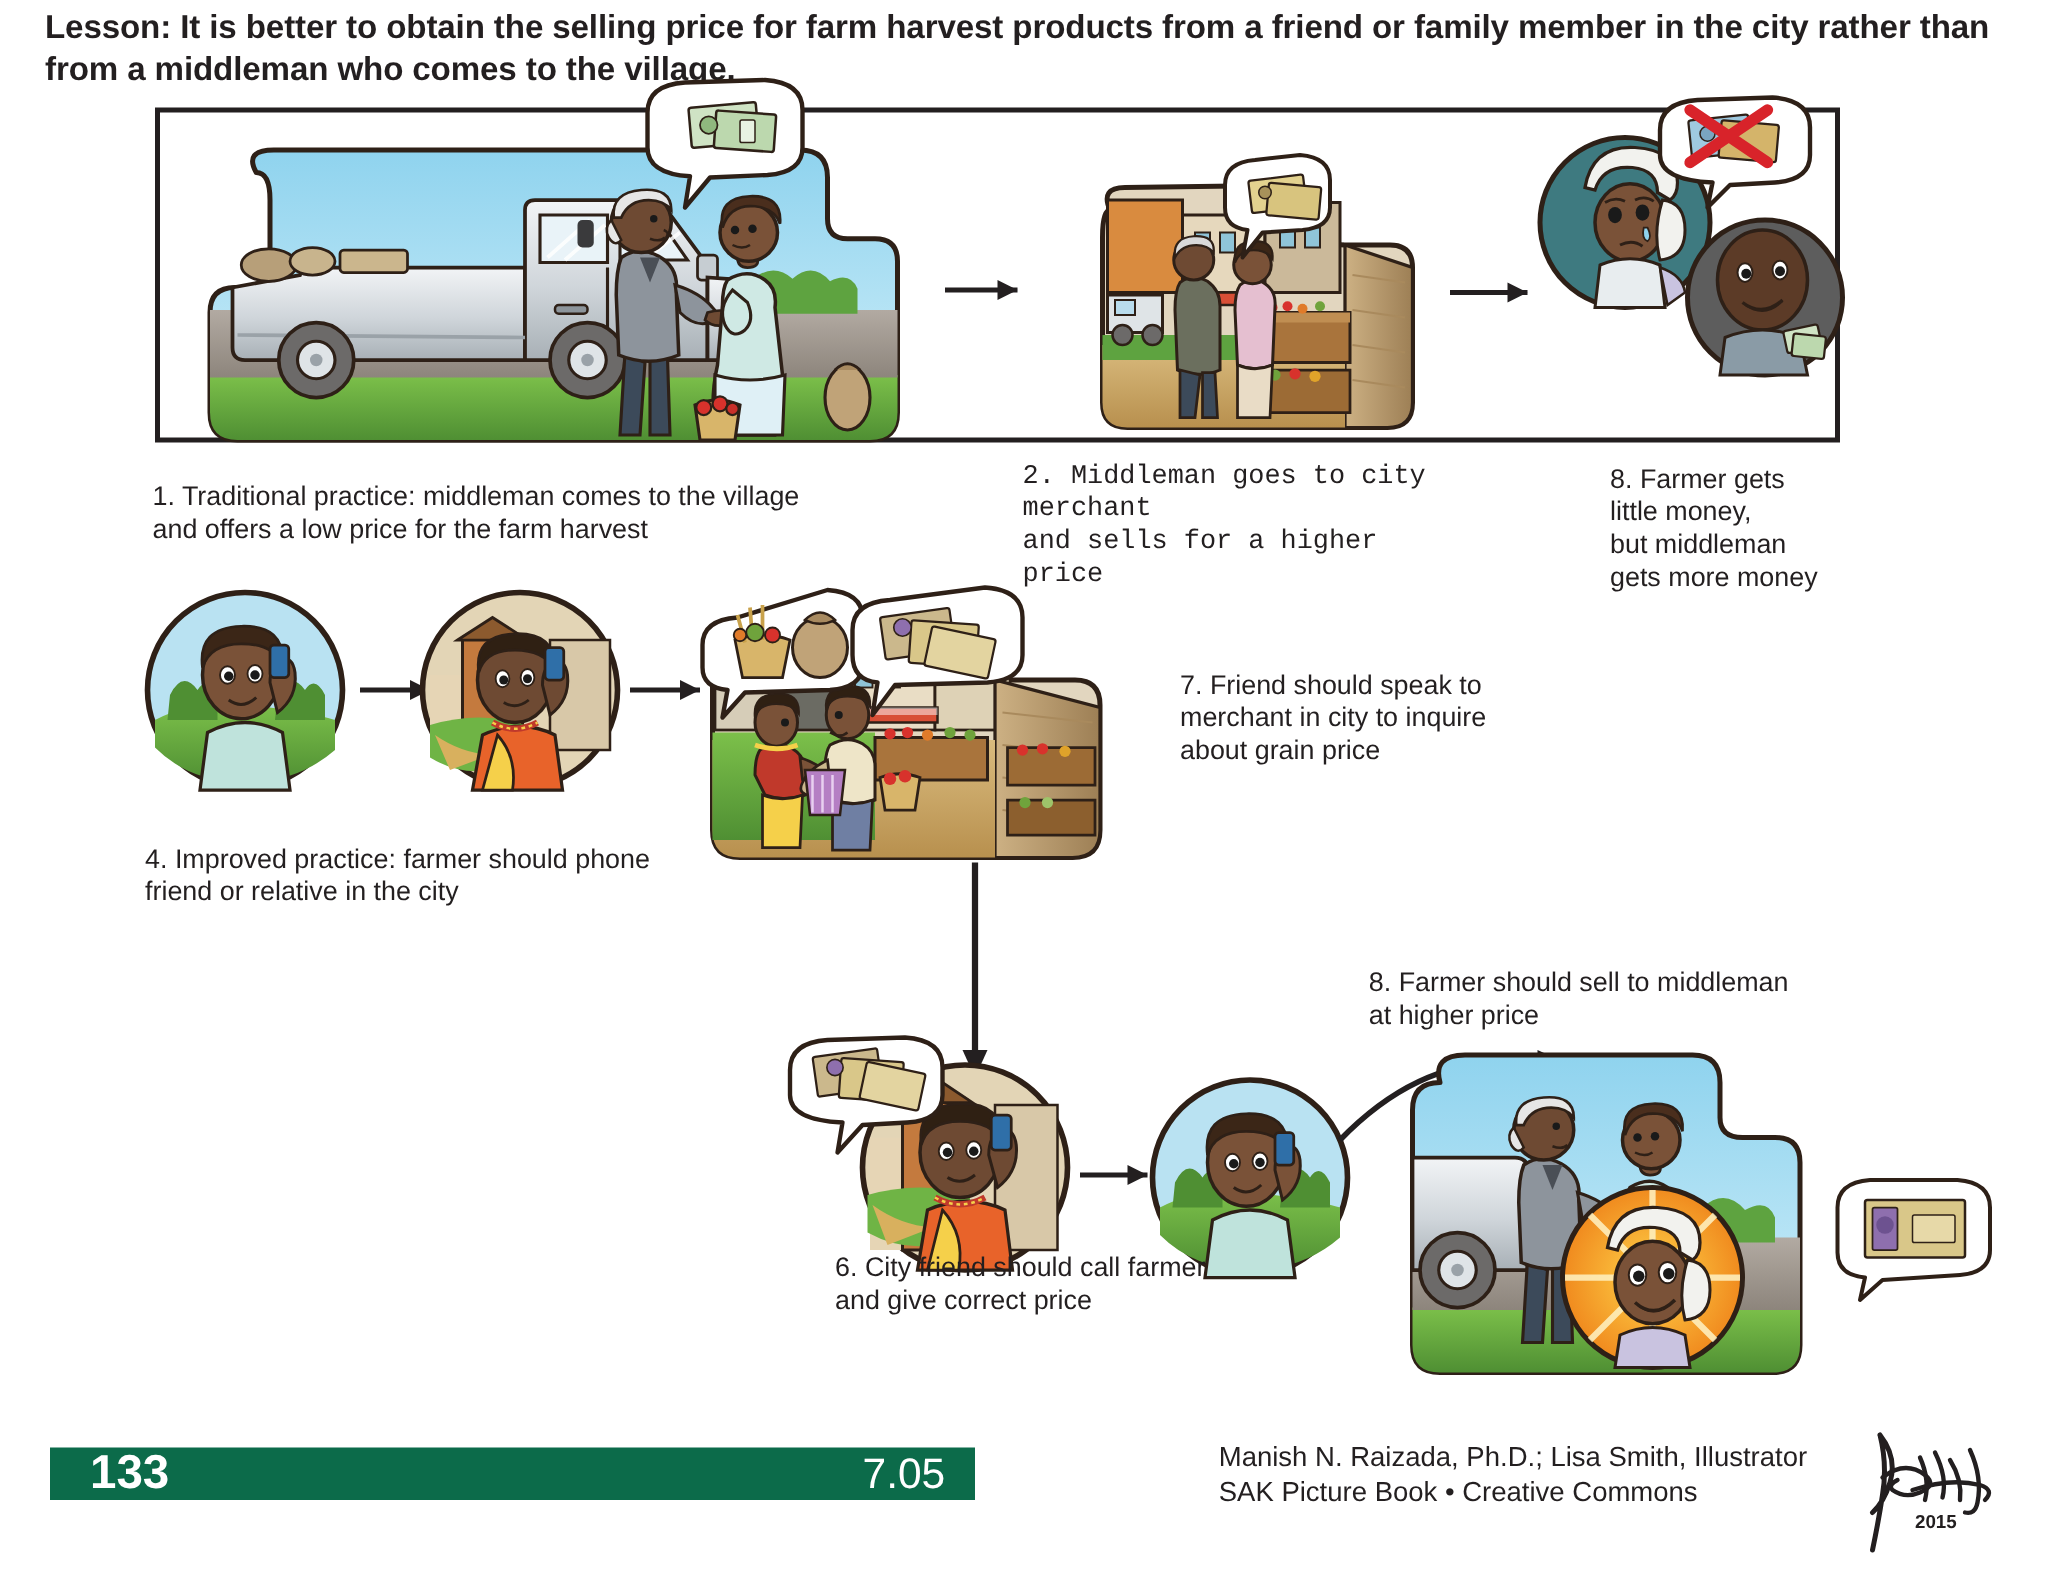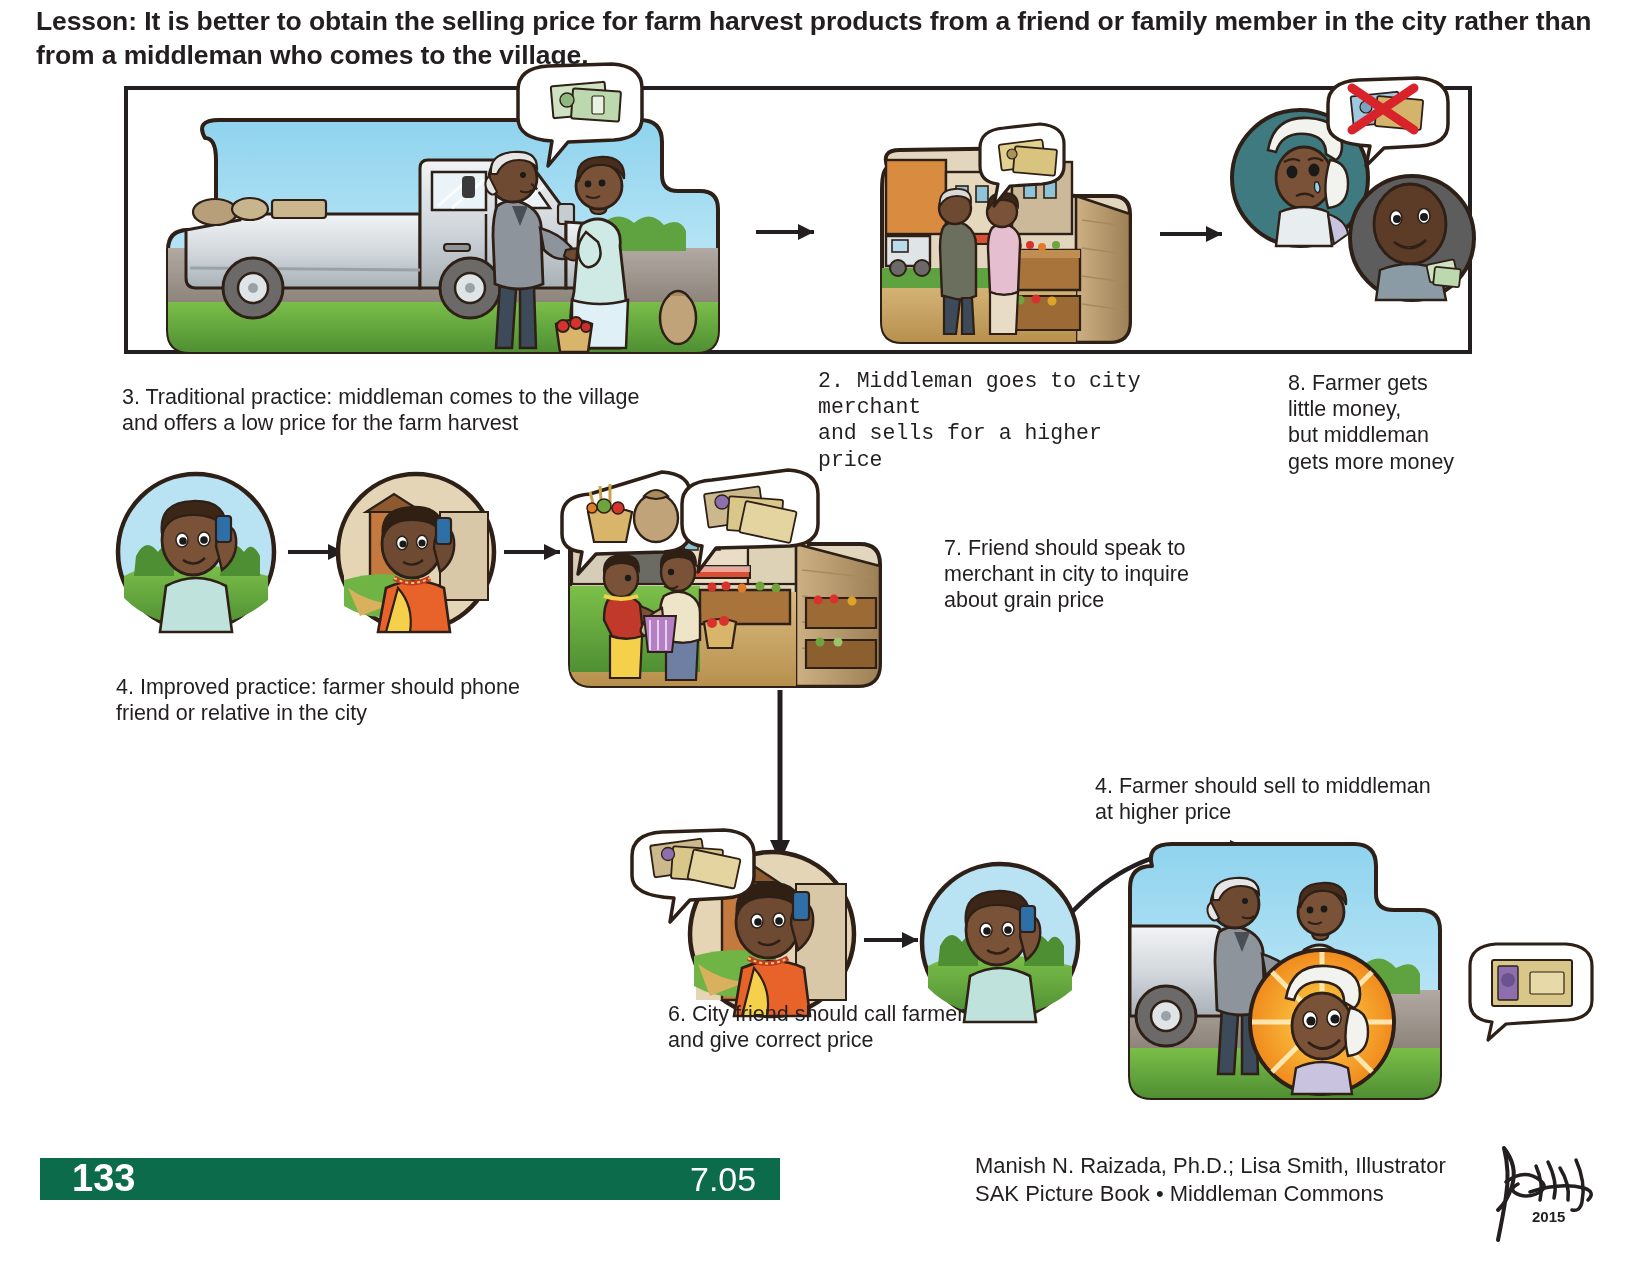--- a/index.html
+++ b/index.html
@@ -602,44 +602,44 @@
       <path d="M1470,966 q0,-20 26,-22 L1566,944 q26,2 26,22 L1592,1000 q0,18 -24,20 L1506,1024 L1488,1040 L1492,1022 q-22,-2 -22,-20 Z" fill="#ffffff" stroke="#2e2017" stroke-width="3.2" stroke-linejoin="round"></path>
       <rect x="1492" y="960" width="80" height="46" rx="2" fill="#d9c789" stroke="#2e2017" stroke-width="2"></rect>
       <rect x="1498" y="966" width="20" height="34" rx="1.5" fill="#8e6fae" stroke="#2e2017" stroke-width="1.4"></rect>
       <circle cx="1508" cy="980" r="7" fill="#6d5290"></circle>
       <rect x="1530" y="972" width="34" height="22" rx="1.5" fill="#e7d9a8" stroke="#2e2017" stroke-width="1.2"></rect>
     </g>
   </g>
 </svg>
 </div>
 
-<div class="caption cap1">3. Traditional practice: middleman comes to the village
+<div class="caption cap1">1. Traditional practice: middleman comes to the village
 and offers a low price for the farm harvest</div>
 <div class="caption cap2">2. Middleman goes to city merchant
 and sells for a higher price</div>
 <div class="caption cap3">8. Farmer gets
 little money,
 but middleman
 gets more money</div>
 <div class="caption cap4">4. Improved practice: farmer should phone
 friend or relative in the city</div>
 <div class="caption cap5">7. Friend should speak to
 merchant in city to inquire
 about grain price</div>
 <div class="caption cap6">6. City friend should call farmer
 and give correct price</div>
-<div class="caption cap7">4. Farmer should sell to middleman
+<div class="caption cap7">8. Farmer should sell to middleman
 at higher price</div>
 
 <div class="footer-bar"></div>
 <div class="footer-page-num">133</div>
 <div class="footer-section-num">7.05</div>
 <div class="credits">
   <div>Manish N. Raizada, Ph.D.; Lisa Smith, Illustrator</div>
-  <div>SAK Picture Book • Middleman Commons</div>
+  <div>SAK Picture Book • Creative Commons</div>
 </div>
 <div class="signature">
   <svg width="120" height="110" viewBox="0 0 120 110" xmlns="http://www.w3.org/2000/svg">
     <path d="M14,8 q6,24 2,48 q-3,20 -8,44 M14,8 q14,18 8,38 q-5,16 -14,24" stroke="#231f20" stroke-width="4" fill="none" stroke-linecap="round"></path>
     <path d="M16,42 q18,-14 34,-2 q10,8 -4,14 q-12,5 -22,-2 q-4,-4 4,-8" stroke="#231f20" stroke-width="3.5" fill="none" stroke-linecap="round"></path>
     <path d="M46,26 q8,18 4,34 M58,22 q10,20 6,36 M70,28 q10,16 8,32" stroke="#231f20" stroke-width="3.5" fill="none" stroke-linecap="round"></path>
     <path d="M40,52 q30,-10 54,-4 q12,4 4,12" stroke="#231f20" stroke-width="3.5" fill="none" stroke-linecap="round"></path>
     <path d="M86,20 q10,22 6,42 q-2,10 -10,8" stroke="#231f20" stroke-width="3.5" fill="none" stroke-linecap="round"></path>
     <text x="42" y="82" font-family="Liberation Sans, sans-serif" font-size="15" font-weight="bold" fill="#231f20">2015</text>
   </svg>

